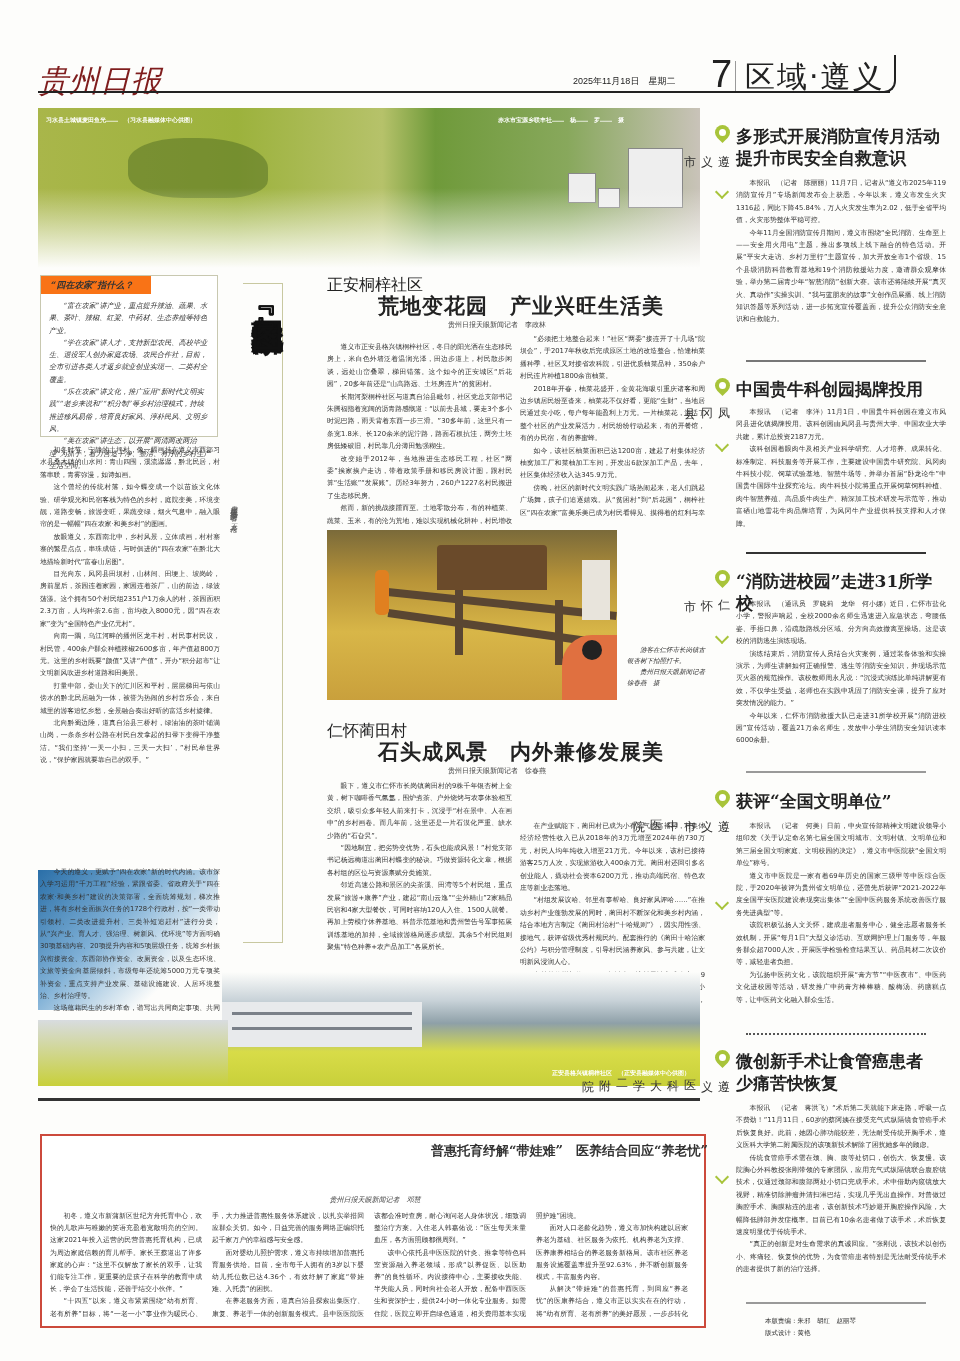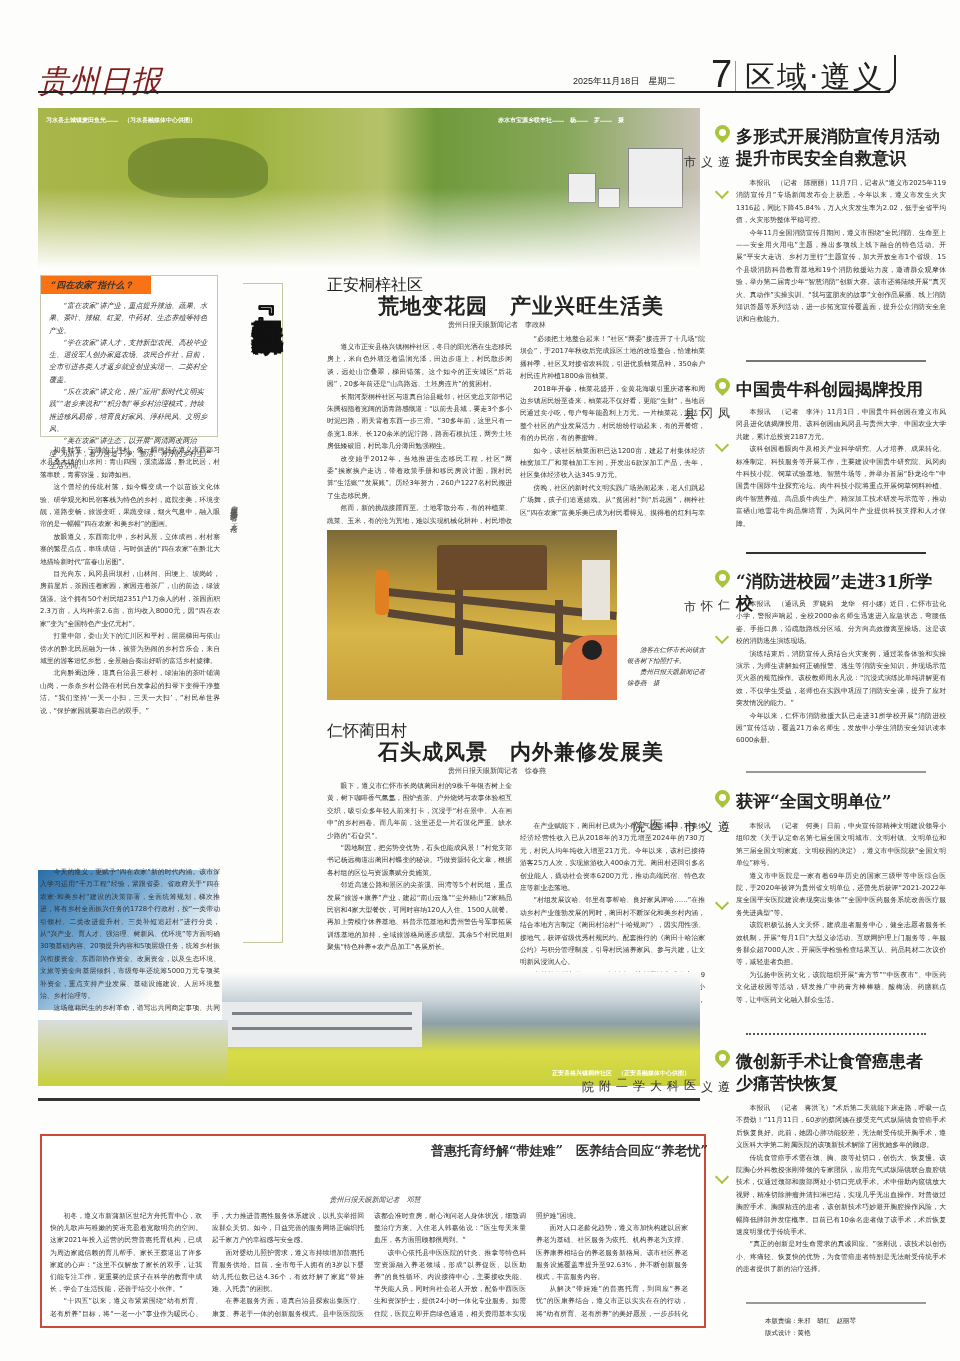--- a/index.html
+++ b/index.html
@@ -92,20 +92,21 @@
     <p style="text-indent:2em">“美在农家”讲生态，以开展“两清两改两治理”为抓手，着力营造干净、整洁、有序的乡村生产生活空间。</p>
   </div>
 </div>
 
 <div class="abs blue"></div>
 <div class="abs colA" style="height:420px;overflow:hidden;">
   <p>初冬时节，宁静的土坪村，像一幅画挂在遵义市西部习水县桑木镇的山水间：青山四围，溪流潺潺，黔北民居，村落串联，青雾弥漫，如诗如画。</p>
   <p>这个曾经的传统村落，如今蝶变成一个以苗族文化体验、研学观光和民宿客栈为特色的乡村，庭院变美，环境变靓，道路变畅，旅游变旺，果蔬变绿，烟火气息中，融入眼帘的是一幅幅“四在农家·和美乡村”的图画。</p>
   <p>放眼遵义，东西南北中，乡村风景，立体成画，村村寨寨的繁星点点，串珠成链，与时俱进的“四在农家”在黔北大地描绘新时代“富春山居图”。</p>
   <p>目光向东，凤冈县田坝村，山林间、田埂上、坡岗岭，房前屋后，茶园连着家园，家园连着茶厂，山的前边，绿波荡漾。这个拥有50个村民组2351户1万余人的村，茶园面积2.3万亩，人均种茶2.6亩，亩均收入8000元，因“四在农家”变为“全国特色产业亿元村”。</p>
+  <p>向南一隅，乌江河畔的播州区龙丰村，村民事村民议，村民管，400余户群众种植辣椒2600多亩，年产值超800万元。这里的乡村既要“颜值”又讲“产值”，开办“积分超市”让文明新风吹进乡村道路和田美景。</p>
   <p>打量中部，娄山关下的汇川区和平村，层层梯田与依山傍水的黔北民居融为一体，被誉为热闹的乡村音乐会，来自城里的游客追忆乡愁，全景融合奏出好听的富活乡村旋律。</p>
   <p>北向黔蜀边陲，道真自治县三桥村，绿油油的茶叶铺满山岗，一条条乡村公路在村民自发拿起的扫帚下变得干净整洁。“我们坚持‘一天一小扫，三天一大扫’，”村民牟世界说，“保护家园就要靠自己的双手。”</p>
 </div>
 <div class="abs colA" style="top:866px;height:150px;overflow:hidden;">
   <p>今天的遵义，更赋予“四在农家”新的时代内涵。该市深入学习运用“千万工程”经验，紧跟省委、省政府关于“四在农家·和美乡村”建设的决策部署，全面统筹规划，梯次推进，将有乡村全面振兴任务的1728个行政村，按“一类带动引领村、二类改进提升村、三类补短追赶村”进行分类，从“兴产业、育人才、强治理、树新风、优环境”等方面明确30项基础内容、20项提升内容和5项层级任务，统筹乡村振兴衔接资金、东西部协作资金、改厕资金，以及生态环境、文旅等资金向基层倾斜，市级每年还统筹5000万元专项奖补资金，重点支持产业发展、基础设施建设、人居环境整治、乡村治理等。</p>
   <p>这场蕴藉民生的乡村革命，谱写出共同商定事项、共同筹措资金、共同实施项目、共同开展治理、共同享受成果的“五同”进行曲，正在黔北大地一路高歌猛进。</p>
 </div>
 <div class="abs byline-v">贵州日报天眼新闻记者　王其伦</div>
 <div class="abs vtitle">
   <div class="abs t">『四在农家』描绘现代版『富春山居图』</div>

